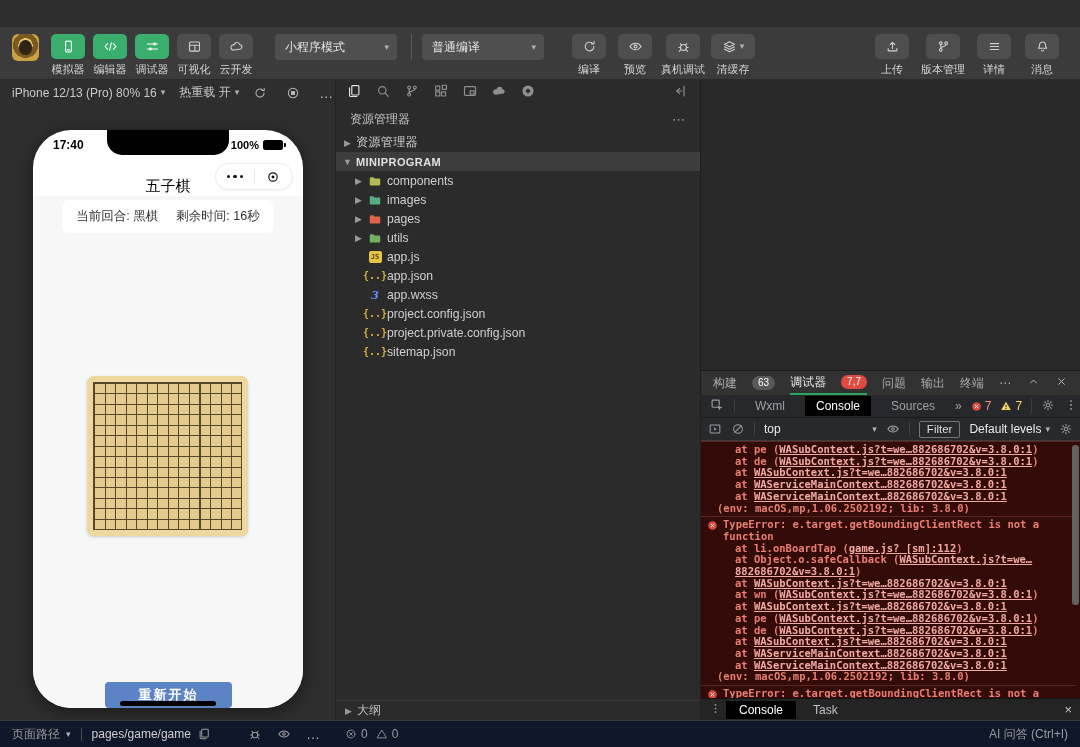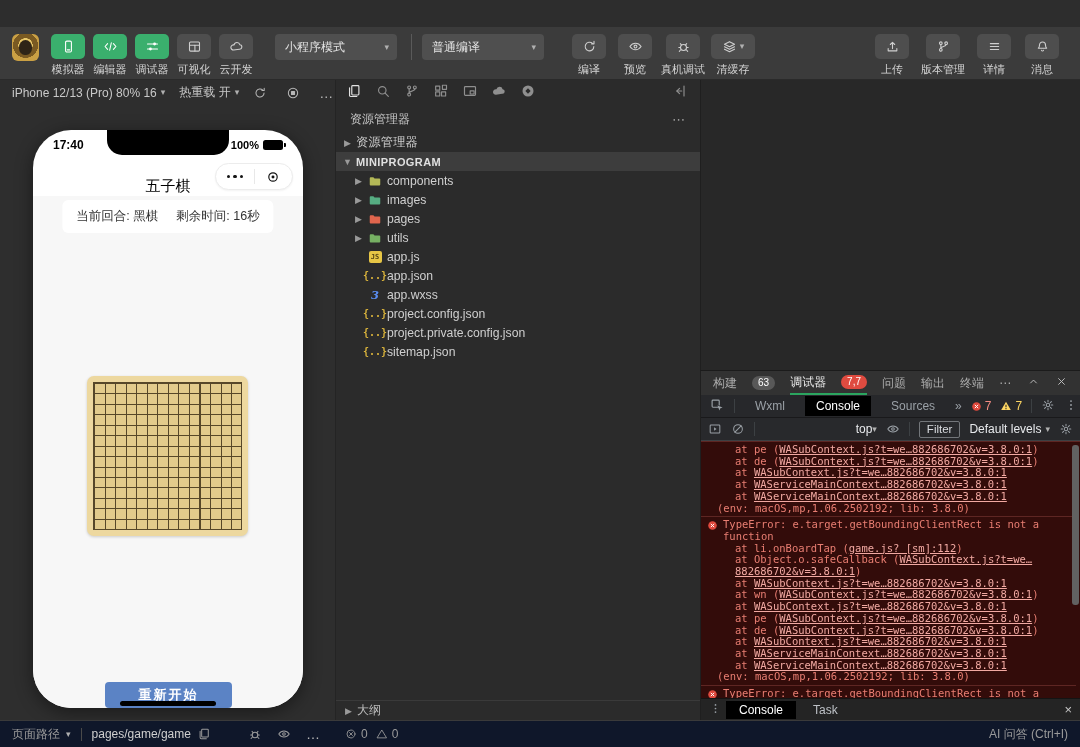--- a/index.html
+++ b/index.html
@@ -120,28 +120,28 @@
   .dvd{width:1px;height:14px;background:#3c4043;flex:none;}
   .cnt{display:flex;align-items:center;gap:3px;}
   .cnt .icon{width:11px;height:11px;}
   .cnt .e{color:#f28b82;}.cnt .w{color:#fdd663;}
   .dt-right{margin-left:auto;display:flex;align-items:center;gap:9px;}
   .dt-right .icon{width:14px;height:14px;}
 
   .console-toolbar{height:23px;background:#28292c;display:flex;align-items:center;padding:0 7px;gap:9px;
                    border-bottom:1px solid #3c4043;font-size:12px;color:#dadce0;}
   .console-toolbar .icon{width:14px;height:14px;color:#9aa0a6;}
-  .top-dd{display:flex;align-items:center;width:116px;justify-content:flex-end;color:#e8eaed;}
+  .top-dd{display:flex;align-items:center;width:116px;justify-content:space-between;color:#e8eaed;gap:46px;}
   .filter-box{border:1px solid #73767a;border-radius:2px;height:17px;line-height:15px;padding:0 7px;font-size:11.5px;color:#dadce0;}
   .lvl-dd{display:flex;align-items:center;gap:4px;color:#e8eaed;white-space:nowrap;}
   .ct-gear{margin-left:auto;}
 
   .console-log{position:absolute;top:70px;bottom:22px;left:0;right:0;overflow:hidden;background:#330c0a;
                border-top:1px solid #5e2623;font-family:"DejaVu Sans Mono",monospace;font-size:10.5px;
-               line-height:11.7px;color:#e97e72;padding-right:4px;}
+               line-height:11.7px;color:#e97e72;padding-right:4px;font-weight:bold;}
   .c-entry{border-bottom:1px solid #5e2623;padding:2px 0;}
   .c-msg{position:relative;padding-left:22px;}
   .c-msg .icon{position:absolute;left:6px;top:1px;width:11px;height:11px;}
   .c-link{color:#f2a9a2;text-decoration:underline;}
   .console-scroll{position:absolute;right:1px;top:74px;width:7px;height:160px;background:#616161;border-radius:3px;}
   .drawer{position:absolute;bottom:0;left:0;right:0;height:22px;background:#242424;border-top:1px solid #141414;
           display:flex;align-items:center;font-size:12px;color:#bdc1c6;gap:4px;padding:0 8px;}
   .drawer .icon{width:13px;height:13px;color:#9aa0a6;}
   .dr-tab{padding:2px 13px;}
   .dr-tab.active{background:#000;color:#fff;}

